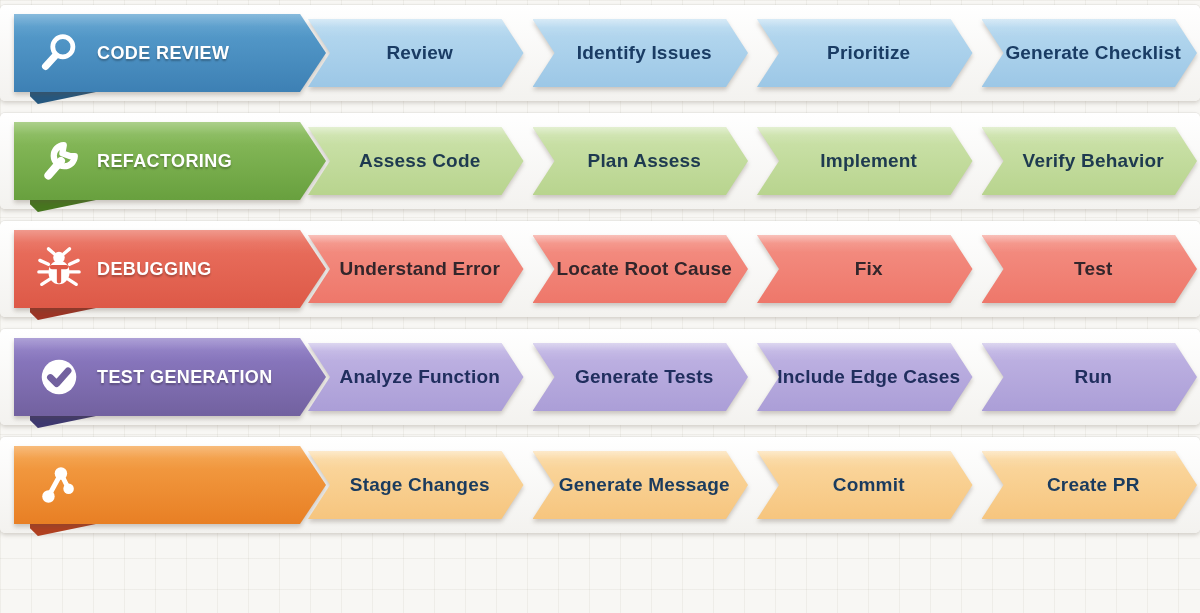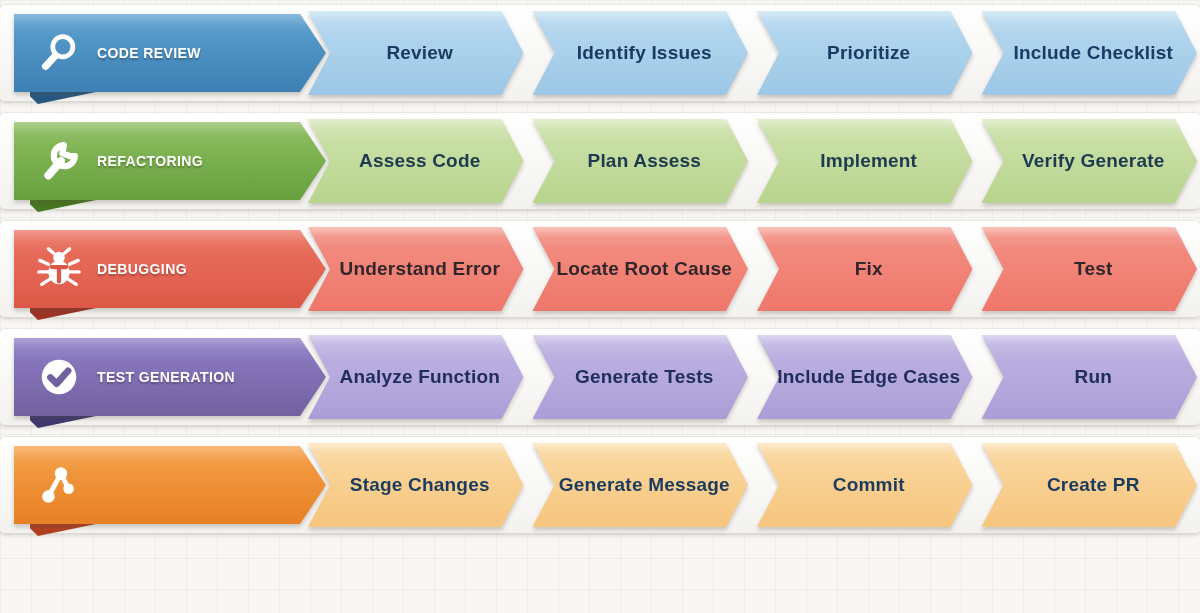--- a/index.html
+++ b/index.html
@@ -43,34 +43,34 @@
     height:78px; margin-left:14px;
     clip-path:polygon(0 0, calc(100% - 26px) 0, 100% 50%, calc(100% - 26px) 100%, 0 100%);
     background:
       linear-gradient(180deg, rgba(255,255,255,0.28) 0, rgba(255,255,255,0.06) 16%, rgba(255,255,255,0) 30%),
       linear-gradient(var(--c1), var(--c2));
     display:flex; align-items:center;
     padding-left:22px; gap:15px;
     position:relative; z-index:3;
   }
   .title {
-    color:#ffffff; font-size:14px; font-weight:bold;
+    color:#ffffff; font-size:18px; font-weight:bold;
     letter-spacing:0.4px; white-space:nowrap;
     text-shadow:0 2px 2px rgba(0,0,0,0.28);
   }
   .icon { width:46px; height:46px; flex:0 0 46px; }
   .icon svg { width:100%; height:100%; display:block; }
 
   .steps {
     flex:1; display:flex; gap:9px;
     margin-left:-18px; margin-right:3px;
     position:relative; z-index:2;
   }
   .step {
-    flex:1; height:84px;
+    flex:1; height:68px;
     clip-path:polygon(0 0, calc(100% - 22px) 0, 100% 50%, calc(100% - 22px) 100%, 0 100%, 22px 50%);
     background:
       linear-gradient(180deg, rgba(255,255,255,0.45) 0, rgba(255,255,255,0.10) 12%, rgba(255,255,255,0) 26%),
       linear-gradient(var(--s1), var(--s2));
     display:flex; align-items:center; justify-content:center;
   }
   .step-label {
     color:var(--txt); font-size:19px; font-weight:bold;
     letter-spacing:0.2px; white-space:nowrap; padding-left:8px;
   }
@@ -97,21 +97,21 @@
         <div class="step">
               <span class="step-label">Review</span>
             </div>
         <div class="step">
               <span class="step-label">Identify Issues</span>
             </div>
         <div class="step">
               <span class="step-label">Prioritize</span>
             </div>
         <div class="step">
-              <span class="step-label">Include Checklist</span>
+              <span class="step-label">Generate Checklist</span>
             </div>
       </div>
     </div>
   </section>
 
   <section class="row" style="--c1: #8cbe5f; --c2: #68a03e; --fold: #47761f; --s1: #cde3ac; --s2: #b8d48e; --txt: #1e3a50;">
     <div class="shelf"></div>
     <div class="fold"></div>
     <div class="float">
       <div class="header">
@@ -127,21 +127,21 @@
         <div class="step">
               <span class="step-label">Assess Code</span>
             </div>
         <div class="step">
               <span class="step-label">Plan Assess</span>
             </div>
         <div class="step">
               <span class="step-label">Implement</span>
             </div>
         <div class="step">
-              <span class="step-label">Verify Generate</span>
+              <span class="step-label">Verify Behavior</span>
             </div>
       </div>
     </div>
   </section>
 
   <section class="row" style="--c1: #eb7261; --c2: #dd5947; --fold: #9c3425; --s1: #f49084; --s2: #ee776a; --txt: #33262b;">
     <div class="shelf"></div>
     <div class="fold"></div>
     <div class="float">
       <div class="header">

